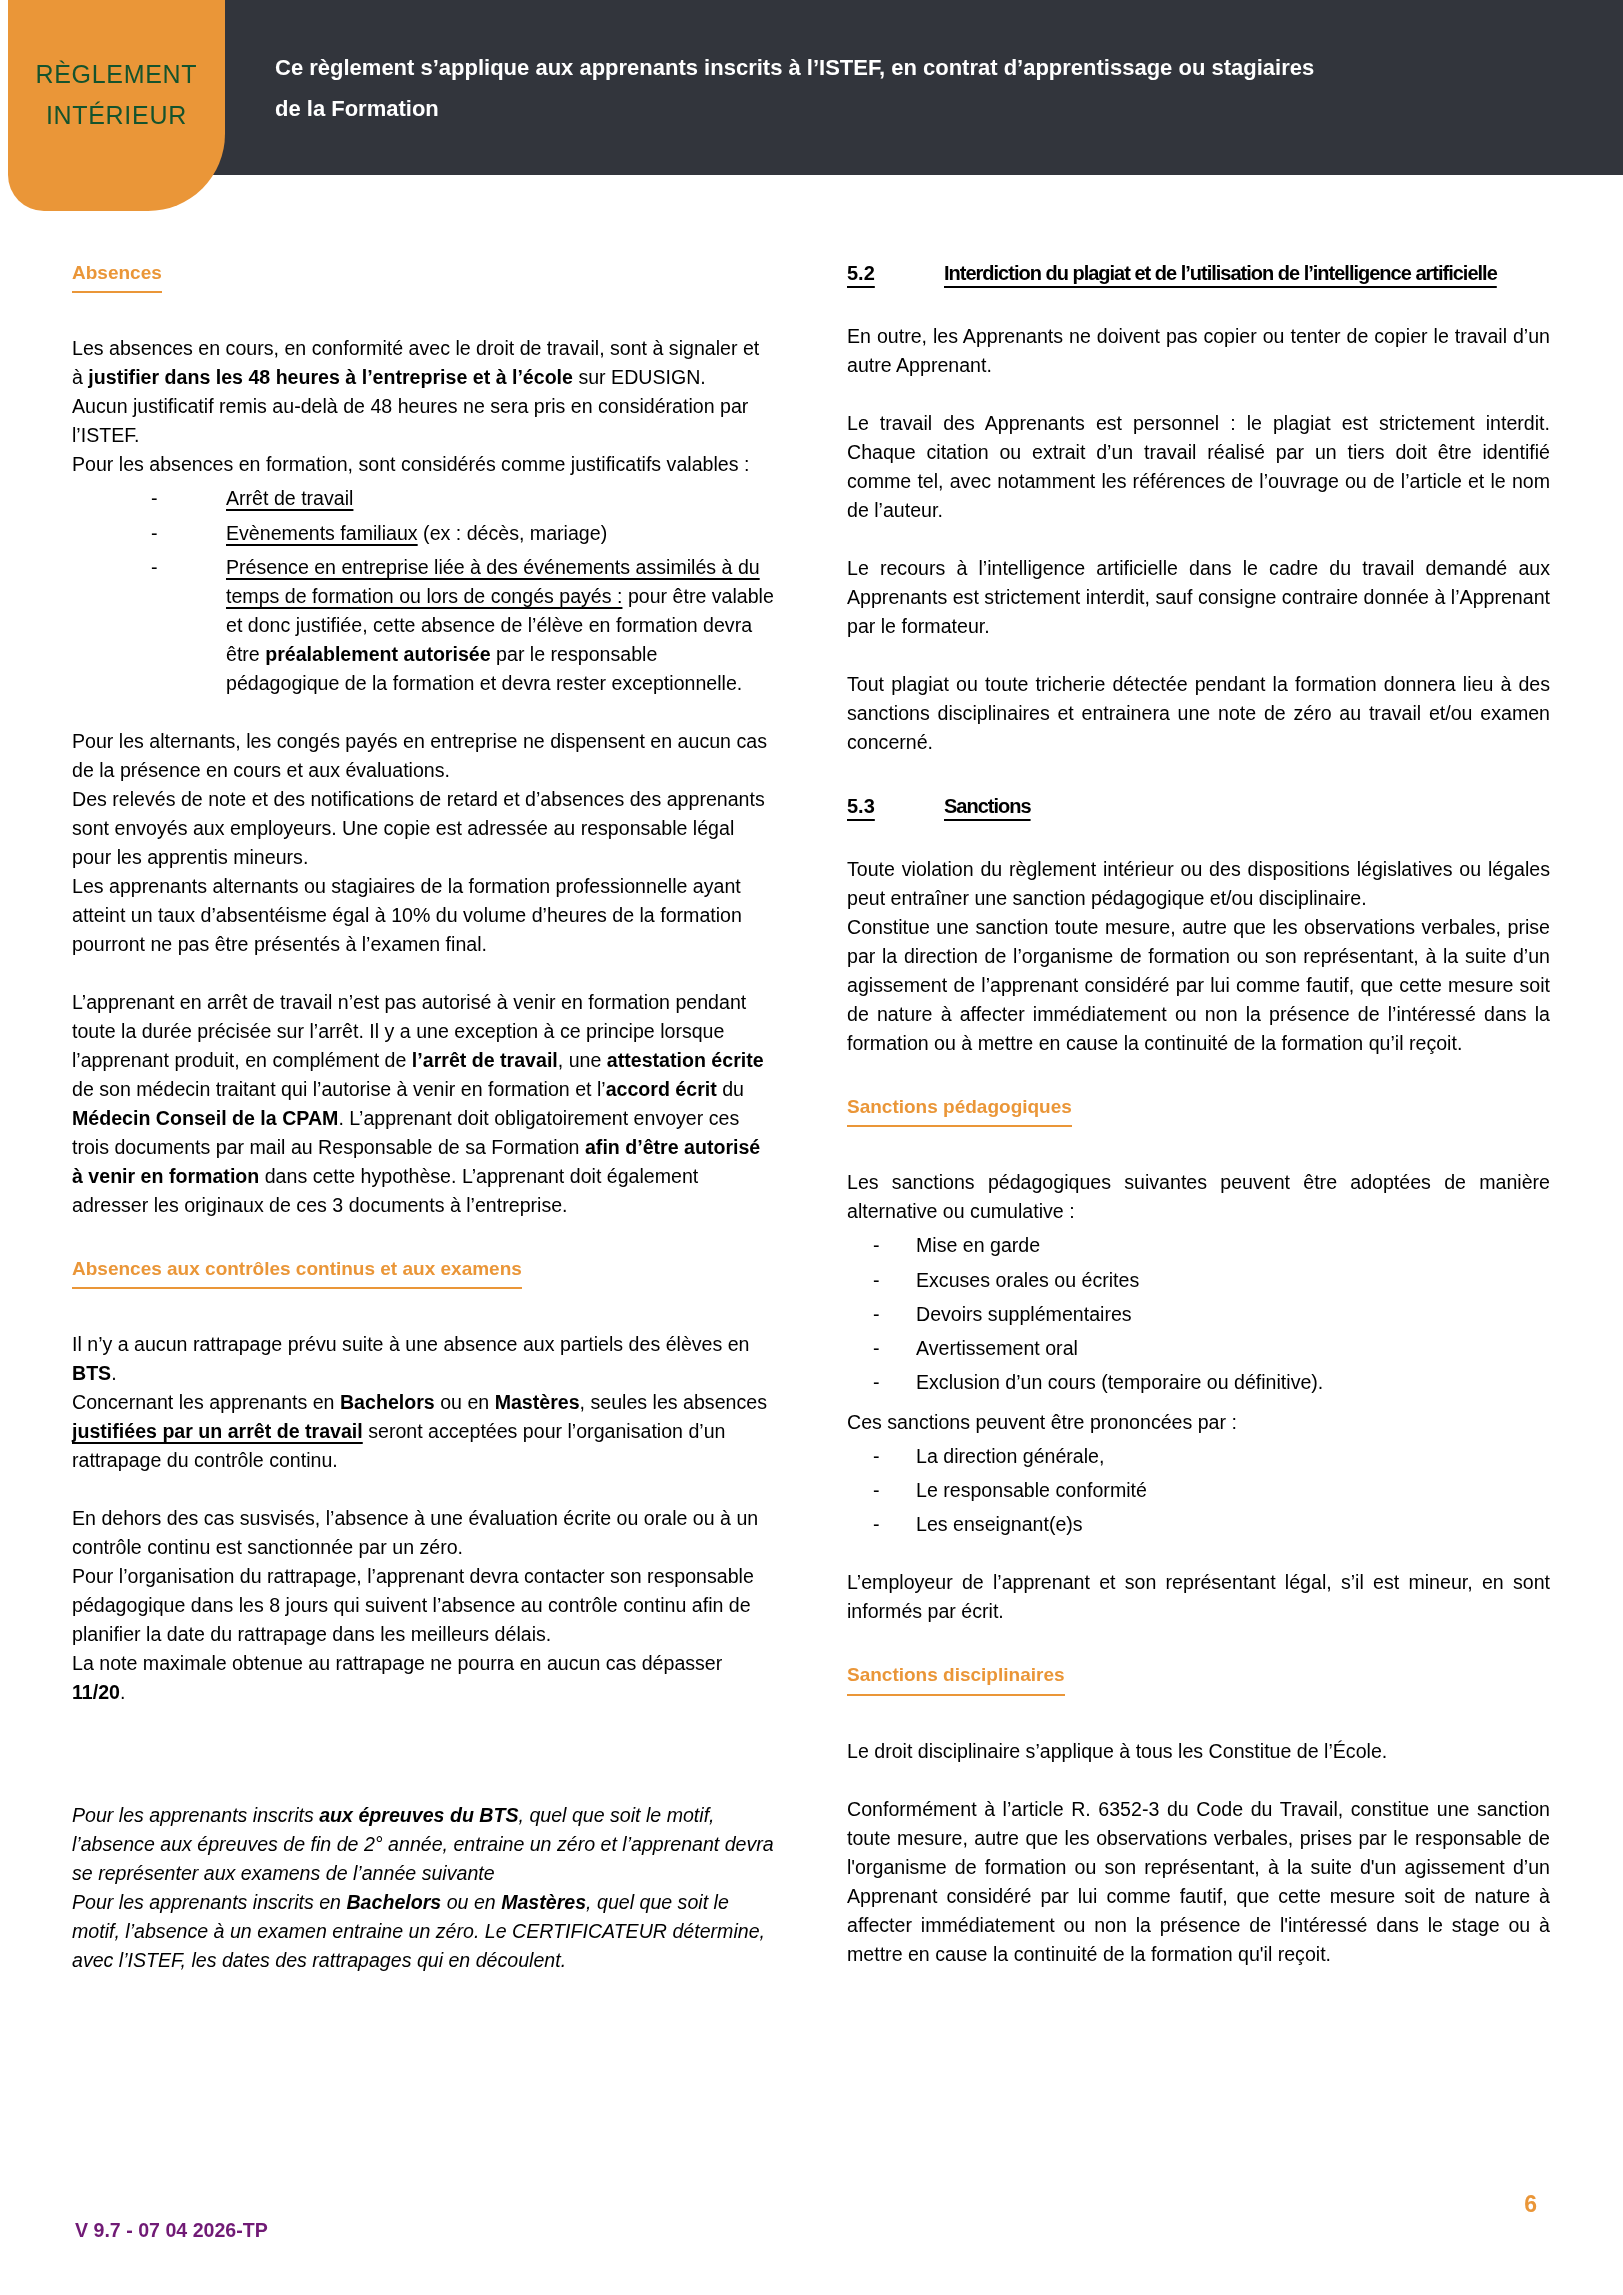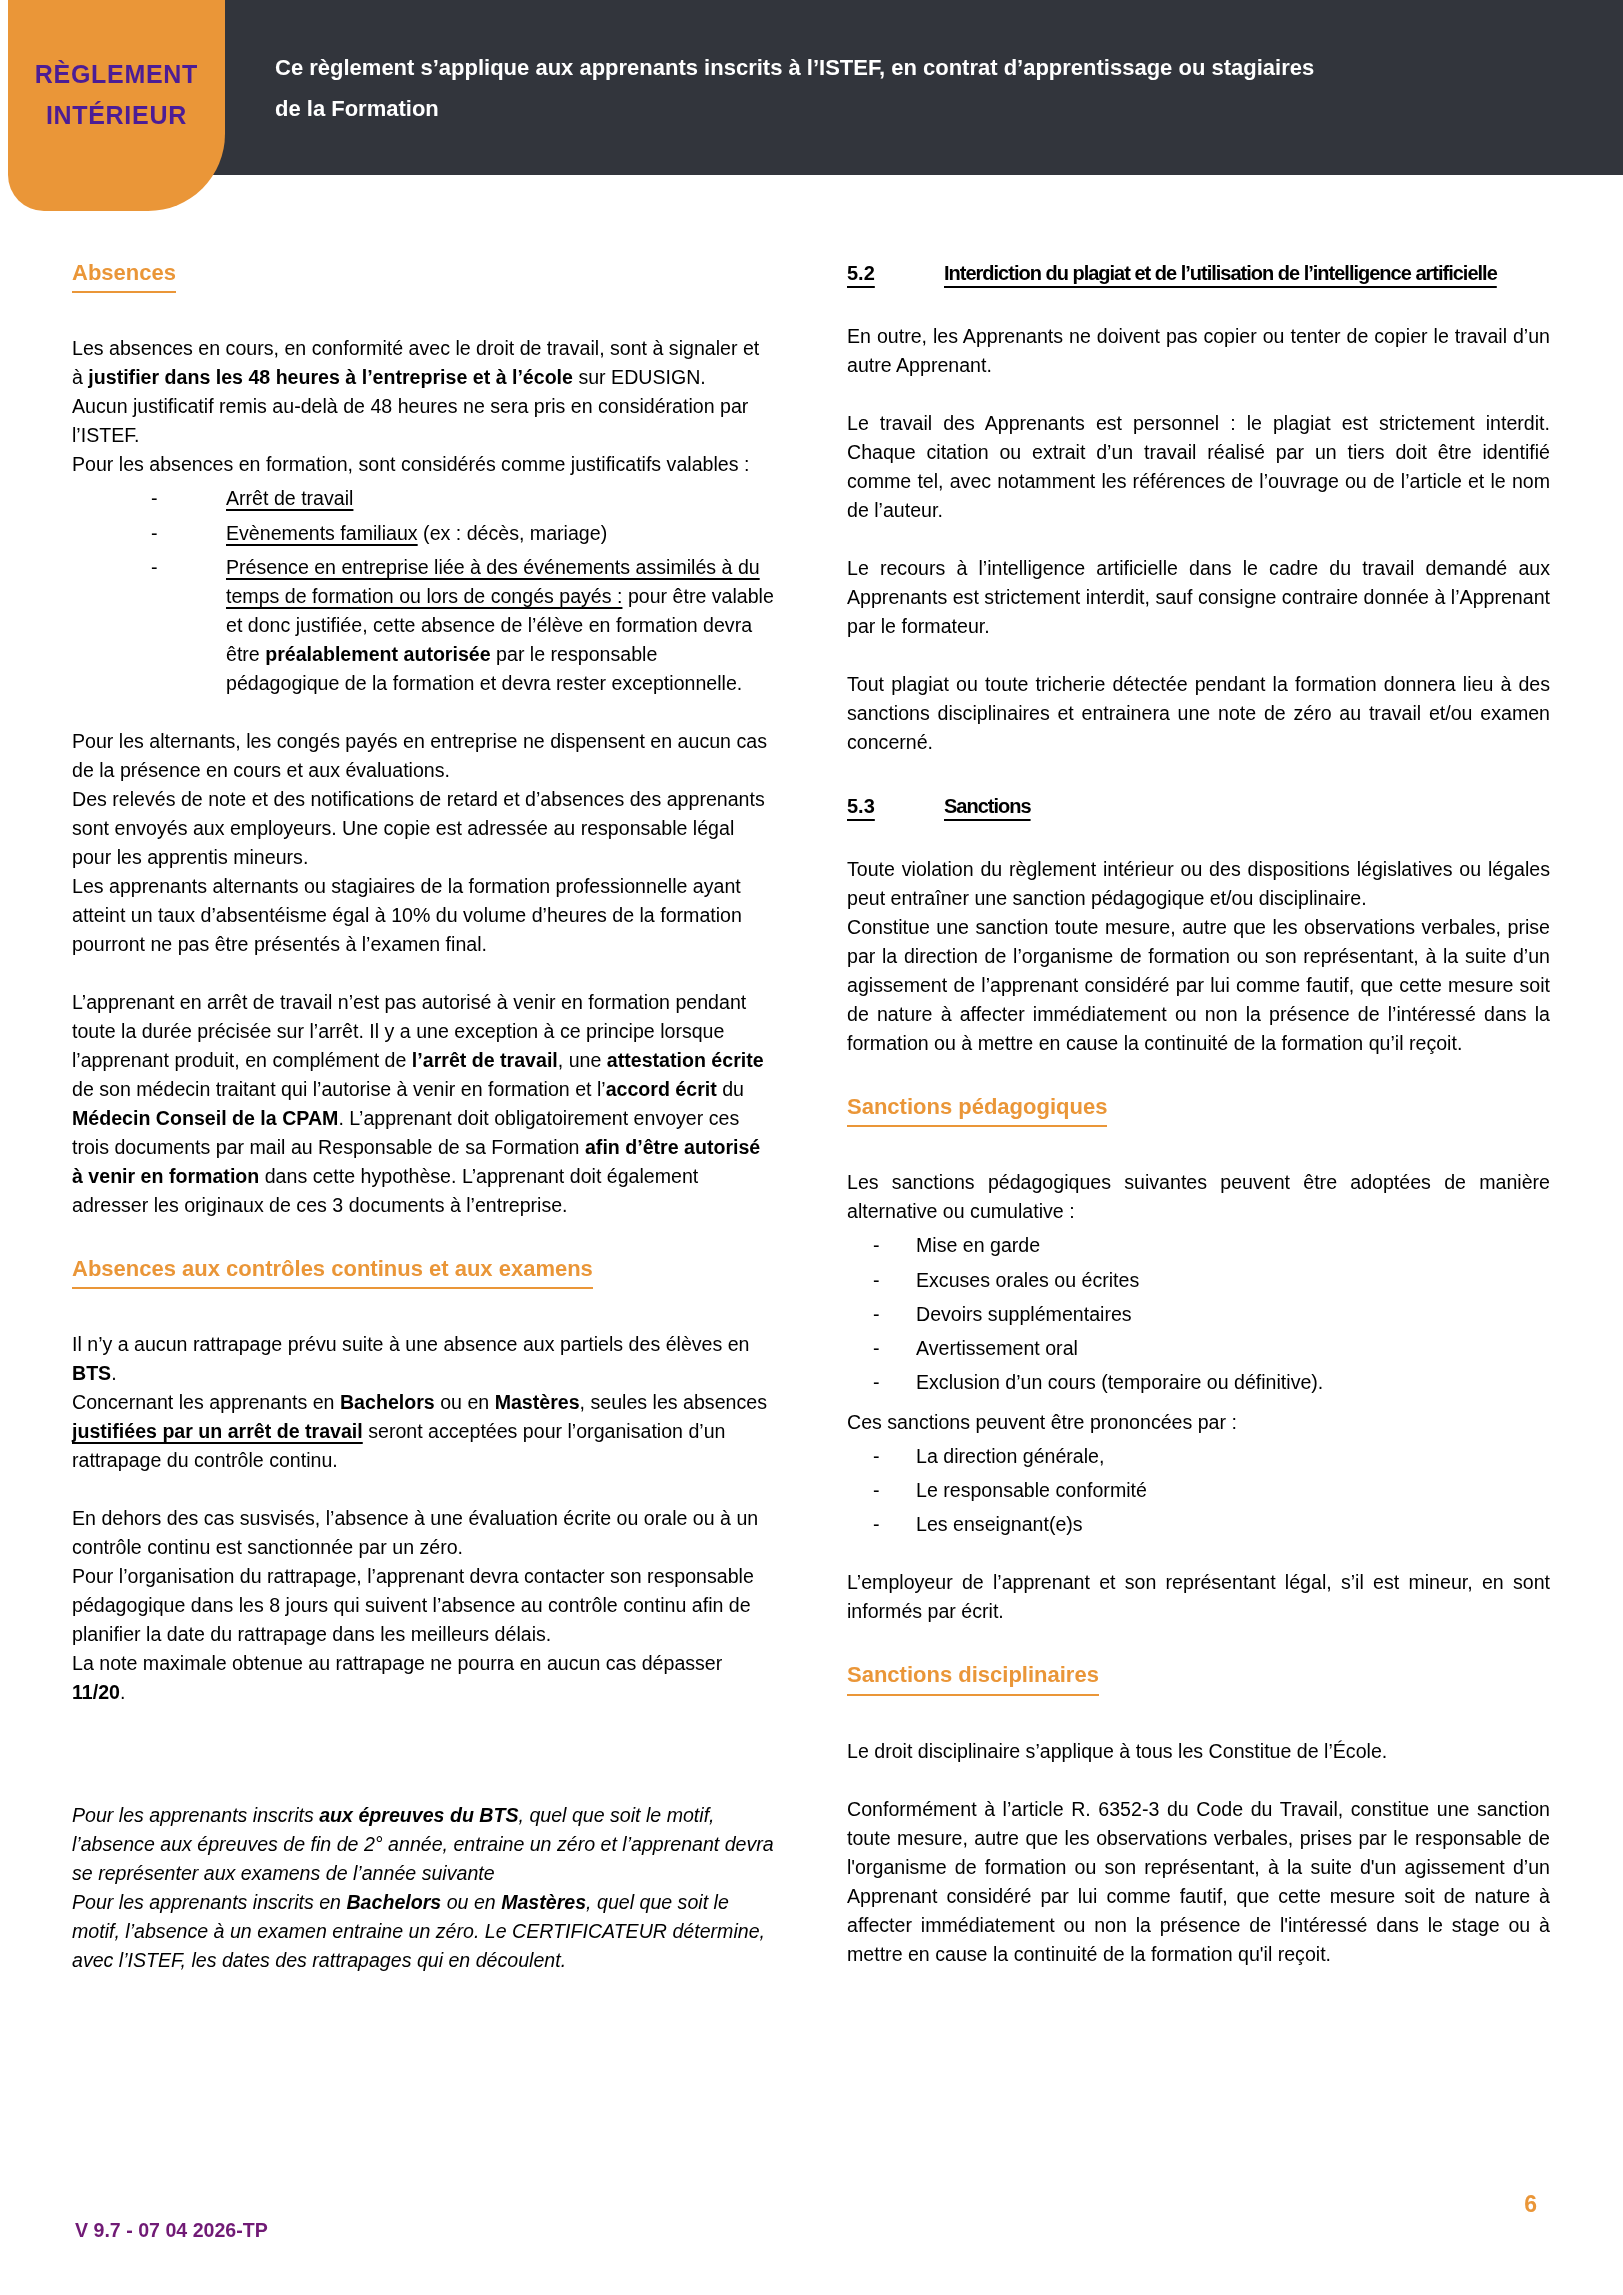--- a/index.html
+++ b/index.html
@@ -7,33 +7,33 @@
         font-family:"Liberation Sans",sans-serif;color:#000;}
 
   
   .header-bar{position:absolute;left:206px;right:0;top:0;height:175px;background:var(--dark,#32353C);
               display:flex;align-items:center;}
   .header-text{color:#fff;font-weight:bold;font-size:22px;line-height:41px;
                padding-left:69px;padding-right:79px;white-space:pre-line;}
   .badge{position:absolute;left:7.9px;top:0;width:217px;height:211px;background:var(--accent,#EA9638);
          border-radius:0 0 77px 36px;display:flex;flex-direction:column;align-items:center;
          justify-content:center;padding-bottom:22px;box-sizing:border-box;z-index:2;}
-  .badge-line{color:#4c1d95;font-weight:bold;font-size:25px;line-height:41px;letter-spacing:0.7px;}
+  .badge-line{color:#14532d;font-weight:normal;font-size:25px;line-height:41px;letter-spacing:0.7px;}
 
   
   .columns{position:absolute;top:258px;left:72px;right:73px;display:flex;gap:72px;}
   .col{flex:1 1 0;min-width:0;font-size:19.6px;line-height:29px;}
   .col > :first-child{margin-top:0 !important;}
   .col-right .para{text-align:justify;}
 
   .para{white-space:pre-line;margin:29px 0 0 0;}
   .para.space-sm{margin-top:10.5px;}
   .para.space-lg{margin-top:94px;font-style:italic;}
 
-  .h-orange{margin:34px 0 41px 0;font-size:22px;line-height:30px;font-weight:bold;color:var(--accent,#EA9638);}
+  .h-orange{margin:34px 0 41px 0;font-size:19px;line-height:30px;font-weight:bold;color:var(--accent,#EA9638);}
   .h-orange .inner{display:inline-block;border-bottom:2.6px solid var(--accent,#EA9638);padding-bottom:3.3px;}
 
   .h-num{display:flex;margin:34px 0 34px 0;font-weight:bold;font-size:20px;line-height:30px;}
   .h-num .num{flex:0 0 77px;text-decoration:underline;text-decoration-thickness:2px;text-underline-offset:5.9px;}
   .h-num .txt{flex:1 1 auto;text-align:justify;letter-spacing:-1px;
               text-decoration:underline;text-decoration-thickness:2px;text-underline-offset:5.9px;margin-left:20px;}
 
   ul.bullets{list-style:none;margin:5.2px 0 0 0;padding:0;}
   ul.bullets li{position:relative;white-space:pre-line;margin:0 0 5.2px 0;}
   .col-left ul.bullets li{padding-left:154px;}

